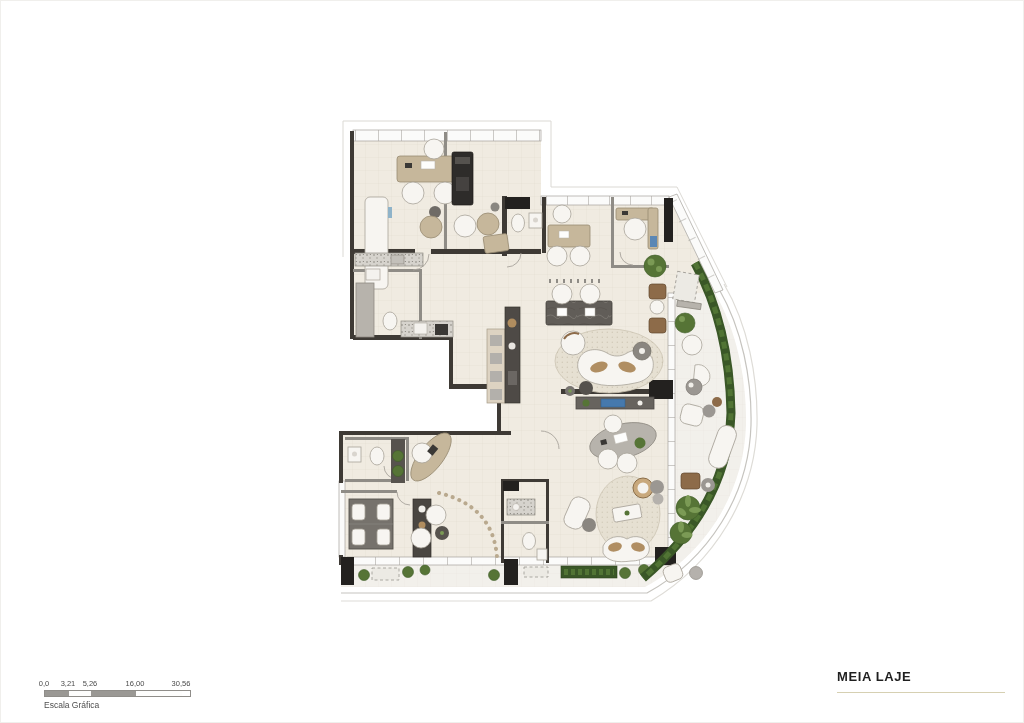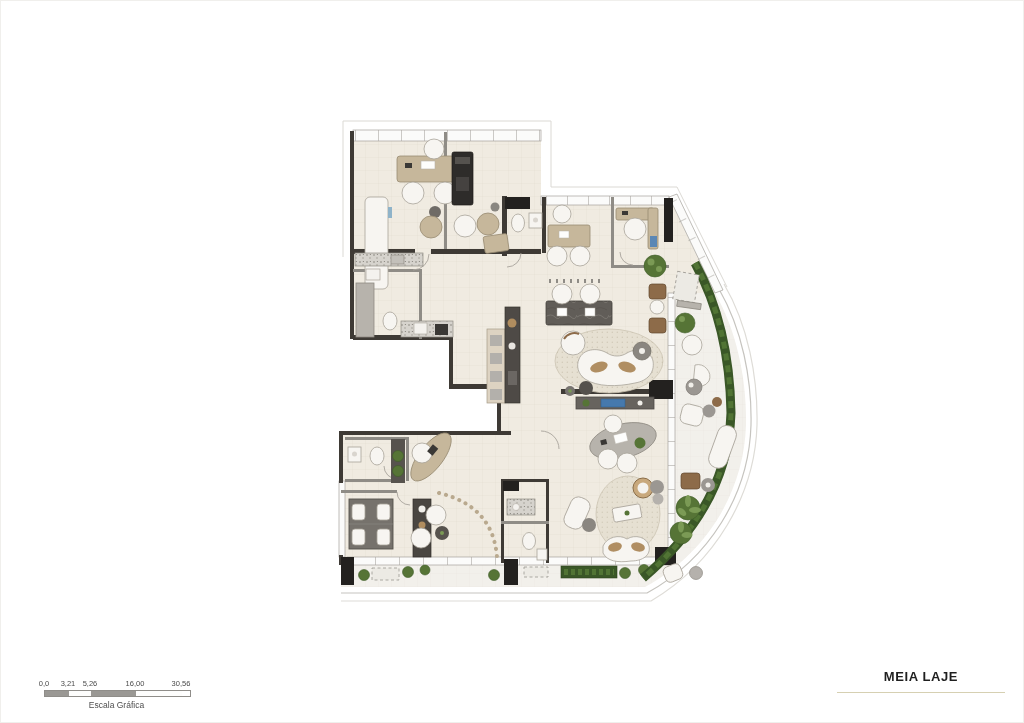--- a/index.html
+++ b/index.html
@@ -26,22 +26,22 @@
   .plant{fill:var(--plant);stroke:#3e5c28;stroke-width:.6}
   .plant2{fill:#7b9a55;stroke:none}
   .brown{fill:#8d6b49;stroke:#63492f;stroke-width:.7}
   .arc{fill:none;stroke:#a8a49c;stroke-width:.9}
   .dash{fill:#eceae4;stroke:#9a9790;stroke-width:.8;stroke-dasharray:3 2.5}
   
   .scalebar{position:absolute;left:35px;top:674px;width:180px;height:40px;color:#3d3d3d;}
   .scalebar .sl{position:absolute;top:4px;transform:translateX(-50%);font-size:7.5px;color:#4a4a4a;}
   .scalebar .bar{position:absolute;left:8px;top:15px;width:145px;height:5px;border:1px solid #8f8d89;display:flex;box-sizing:content-box;}
   .scalebar .seg{height:100%;}
-  .scalebar .caption{position:absolute;left:8px;top:25px;width:145px;text-align:center;font-size:8.5px;color:#4f4f4f;}
-  .titleblock{position:absolute;left:836px;top:668px;width:168px;text-align:center;}
+  .scalebar .caption{position:absolute;left:8px;top:25px;width:145px;font-size:8.5px;color:#4f4f4f;}
+  .titleblock{position:absolute;left:836px;top:668px;width:168px;}
   .titleblock .title{font-size:13px;font-weight:bold;letter-spacing:.6px;color:#1f1f1f;}
   .titleblock .rule{margin-top:8px;border-top:1.5px solid var(--accent-underline,#d6d0b2);height:0;}
 </style>
 </head>
 <body>
 
 <div class="page">
 
 <svg width="1024" height="723" viewBox="0 0 1024 723">
   <defs>

